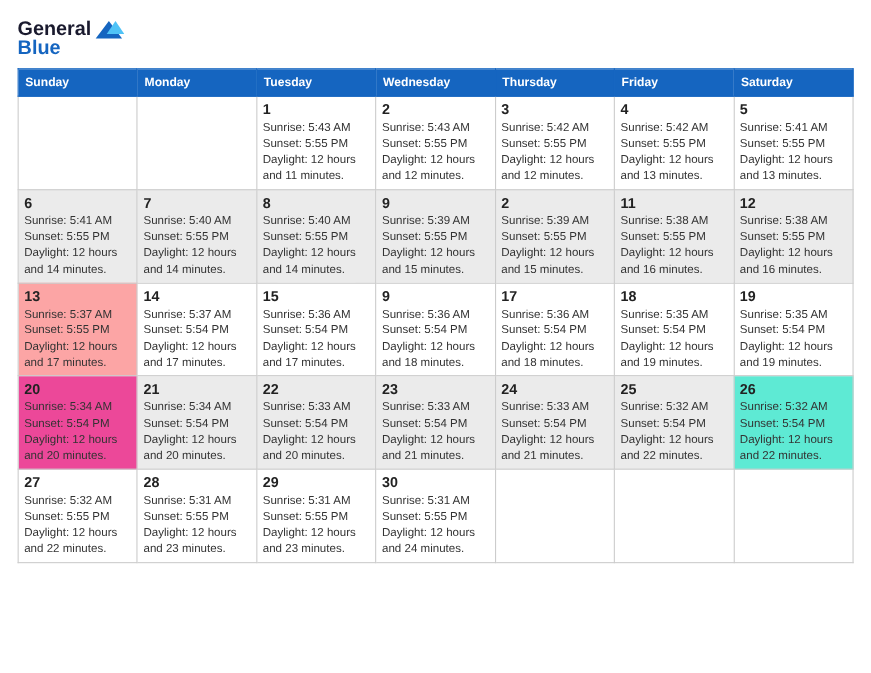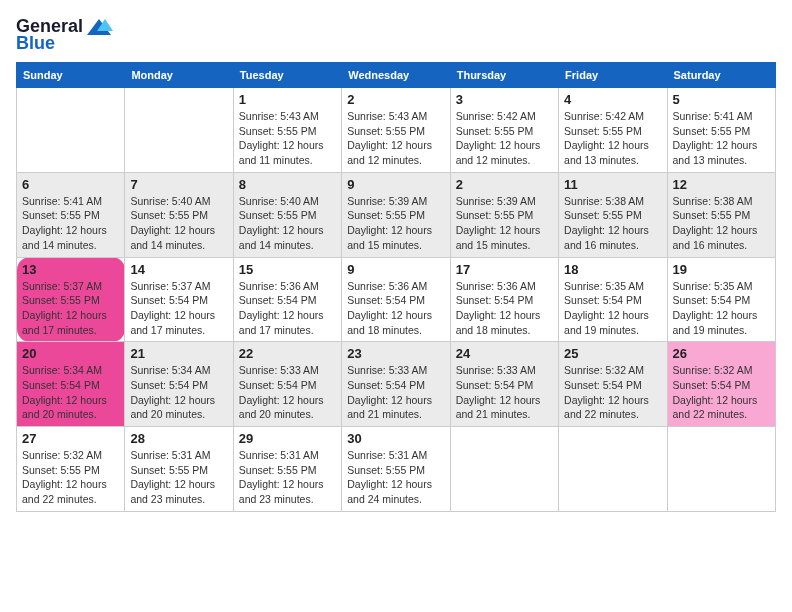--- a/index.html
+++ b/index.html
@@ -200,21 +200,21 @@
         </td>
         <td style="background: rgb(235, 235, 235);">
           <span class="day-num">12</span>
           <div class="day-info" style="white-space: pre-line;">Sunrise: 5:38 AM
 Sunset: 5:55 PM
 Daylight: 12 hours
 and 16 minutes.</div>
         </td>
       </tr>
       <tr>
-        <td style="background: #ec4899; border-radius: 13px;">
+        <td style="background: #fca5a5;">
           <span class="day-num">13</span>
           <div class="day-info" style="white-space: pre-line;">Sunrise: 5:37 AM
 Sunset: 5:55 PM
 Daylight: 12 hours
 and 17 minutes.</div>
         </td>
         <td style="background: rgb(255, 255, 255);">
           <span class="day-num">14</span>
           <div class="day-info" style="white-space: pre-line;">Sunrise: 5:37 AM
 Sunset: 5:54 PM
@@ -293,21 +293,21 @@
 Daylight: 12 hours
 and 21 minutes.</div>
         </td>
         <td style="background: rgb(235, 235, 235);">
           <span class="day-num">25</span>
           <div class="day-info" style="white-space: pre-line;">Sunrise: 5:32 AM
 Sunset: 5:54 PM
 Daylight: 12 hours
 and 22 minutes.</div>
         </td>
-        <td style="background: #f9a8d4;">
+        <td style="background: #5eead4;">
           <span class="day-num">26</span>
           <div class="day-info" style="white-space: pre-line;">Sunrise: 5:32 AM
 Sunset: 5:54 PM
 Daylight: 12 hours
 and 22 minutes.</div>
         </td>
       </tr>
       <tr>
         <td style="background: rgb(255, 255, 255);">
           <span class="day-num">27</span>

